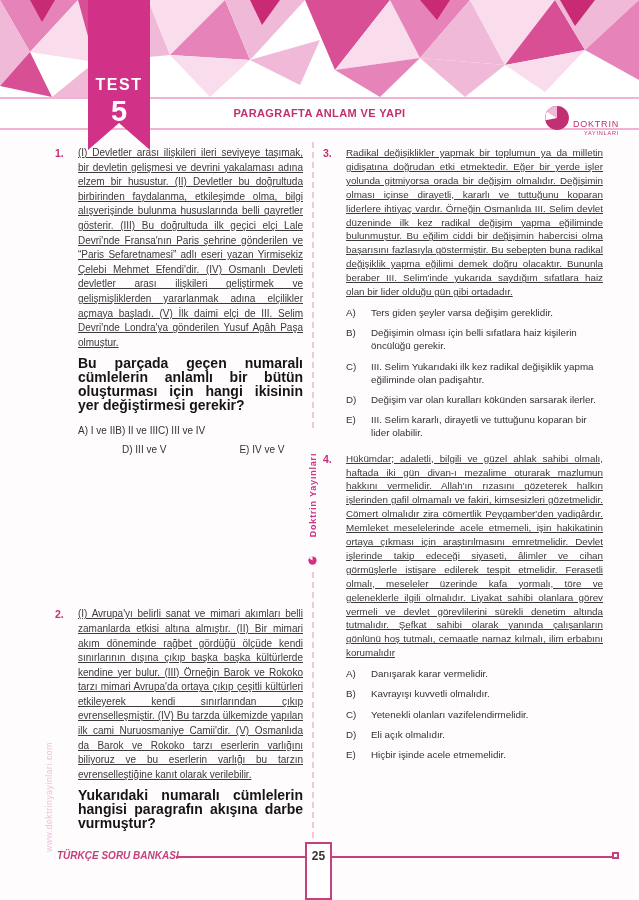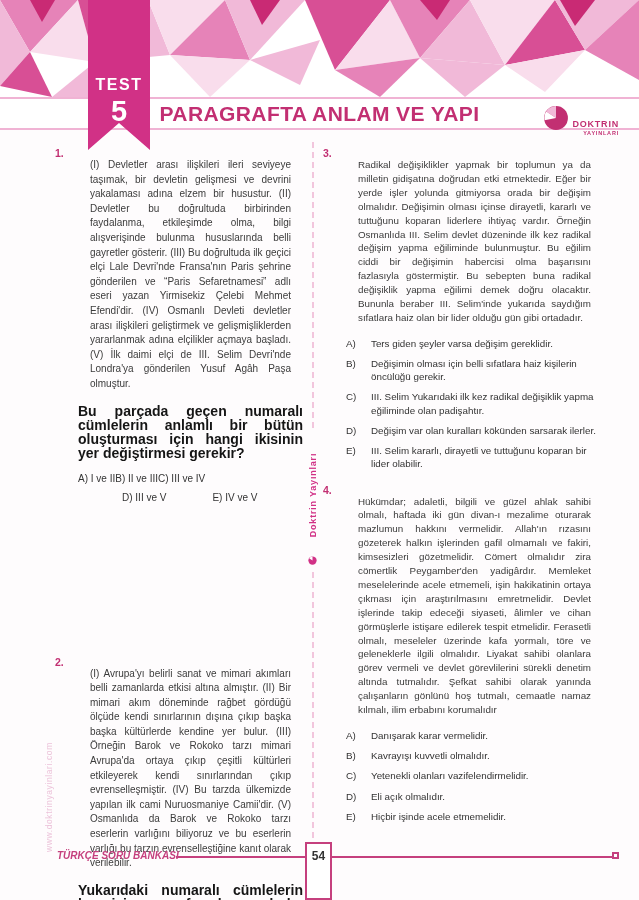--- a/index.html
+++ b/index.html
@@ -16,25 +16,25 @@
     clip-path:polygon(0 0,100% 0,100% 100%,50% 82%,0 100%);
   }
   .ribbon-test{padding-top:76px;font-size:16px;font-weight:bold;letter-spacing:1.5px;}
   .ribbon-num{font-size:29px;font-weight:bold;margin-top:1px;}
   
   .titleband{
     position:absolute;top:97px;left:0;right:0;height:33px;background:#fff;
     border-top:2px solid #f0b3d4;border-bottom:2px solid #f0b3d4;box-sizing:border-box;z-index:3;
   }
   .page-title{
-    text-align:center;line-height:29px;font-size:21px;font-weight:bold;
+    text-align:center;line-height:29px;font-size:11px;font-weight:bold;
     color:#c22f72;letter-spacing:0.4px;
   }
   .logo{position:absolute;right:20px;top:100px;display:flex;align-items:center;gap:3px;z-index:7;}
-  .logo-text{color:#c22f72;font-weight:bold;line-height:1;margin-top:20px;}
+  .logo-text{color:#c22f72;font-weight:normal;line-height:1;margin-top:20px;}
   .logo-name{font-size:9px;letter-spacing:0.8px;}
   .logo-sub{font-size:5.5px;text-align:right;letter-spacing:0.8px;margin-top:2px;}
   
   .divider{position:absolute;left:312px;top:142px;height:706px;width:0;border-left:2px dashed #f2c6dd;z-index:1;}
   .center-patch{position:absolute;left:300px;top:432px;width:26px;height:140px;background:#fefcfd;z-index:2;}
   .center-vert{
     position:absolute;left:313px;top:495px;z-index:2;white-space:nowrap;
     transform:translate(-50%,-50%) rotate(-90deg);
     color:#d13186;font-size:9px;font-weight:bold;letter-spacing:0.8px;
   }
@@ -42,29 +42,29 @@
   .left-vert{
     position:absolute;left:44px;top:852px;transform:rotate(-90deg);transform-origin:0 0;
     color:#ecc3da;font-size:8.5px;letter-spacing:0.6px;white-space:nowrap;
   }
   
   .col-left{position:absolute;left:55px;top:146px;width:248px;z-index:2;}
   .col-right{position:absolute;left:323px;top:146px;width:280px;z-index:2;}
   .q{display:flex;align-items:flex-start;}
   .qn{flex:0 0 23px;font-weight:bold;color:#c22f72;font-size:10.5px;padding-top:1px;}
   .qc{flex:1;min-width:0;}
-  .body{margin:12px;text-align:justify;color:#3b3b3b;}
+  .body{margin:0;text-align:justify;color:#3b3b3b;text-decoration:underline;}
   .col-left .body{font-size:10px;line-height:14.6px;}
   .col-right .body{font-size:9.8px;line-height:13.9px;}
   .stem{font-weight:bold;color:#151515;margin:6px 0 0;text-align:justify;}
   .col-left .stem{font-size:14px;line-height:14px;}
   .col-right .stem{font-size:9.8px;line-height:14px;}
   .stem .u{text-decoration:underline;}
   .optrow{display:flex;justify-content:flex-start;margin-top:13px;font-size:10px;color:#333;}
-  .optrow2{display:flex;gap:46px;margin-top:8px;padding-left:44px;font-size:10px;color:#333;}
+  .optrow2{display:flex;gap:73px;margin-top:8px;padding-left:44px;font-size:10px;color:#333;}
   .opts{margin-top:3px;}
   .opt{display:flex;margin-top:7px;font-size:9.8px;line-height:13.2px;color:#333;}
   .opt .ol{flex:0 0 25px;}
   .opt .ot{flex:1;}
   .q2{margin-top:152px;}
   .q4{margin-top:12px;}
   
   .footer-title{position:absolute;left:57px;top:850px;font-size:10px;font-weight:bold;
     font-style:italic;color:#c5407e;z-index:4;}
   .fline1{position:absolute;left:176px;top:856px;width:129px;height:2px;background:#c5407e;z-index:4;}
@@ -225,15 +225,15 @@
             <span class="ot">Hiçbir işinde acele etmemelidir.</span>
           </div>
       </div>
     </div>
   </div>
 
 </div>
 
 <div class="footer-title">TÜRKÇE SORU BANKASI</div>
 <div class="fline1"></div>
-<div class="pagebox">54</div>
+<div class="pagebox">25</div>
 <div class="fline2"></div>
 <div class="endsq"></div>
 
 </body></html>

